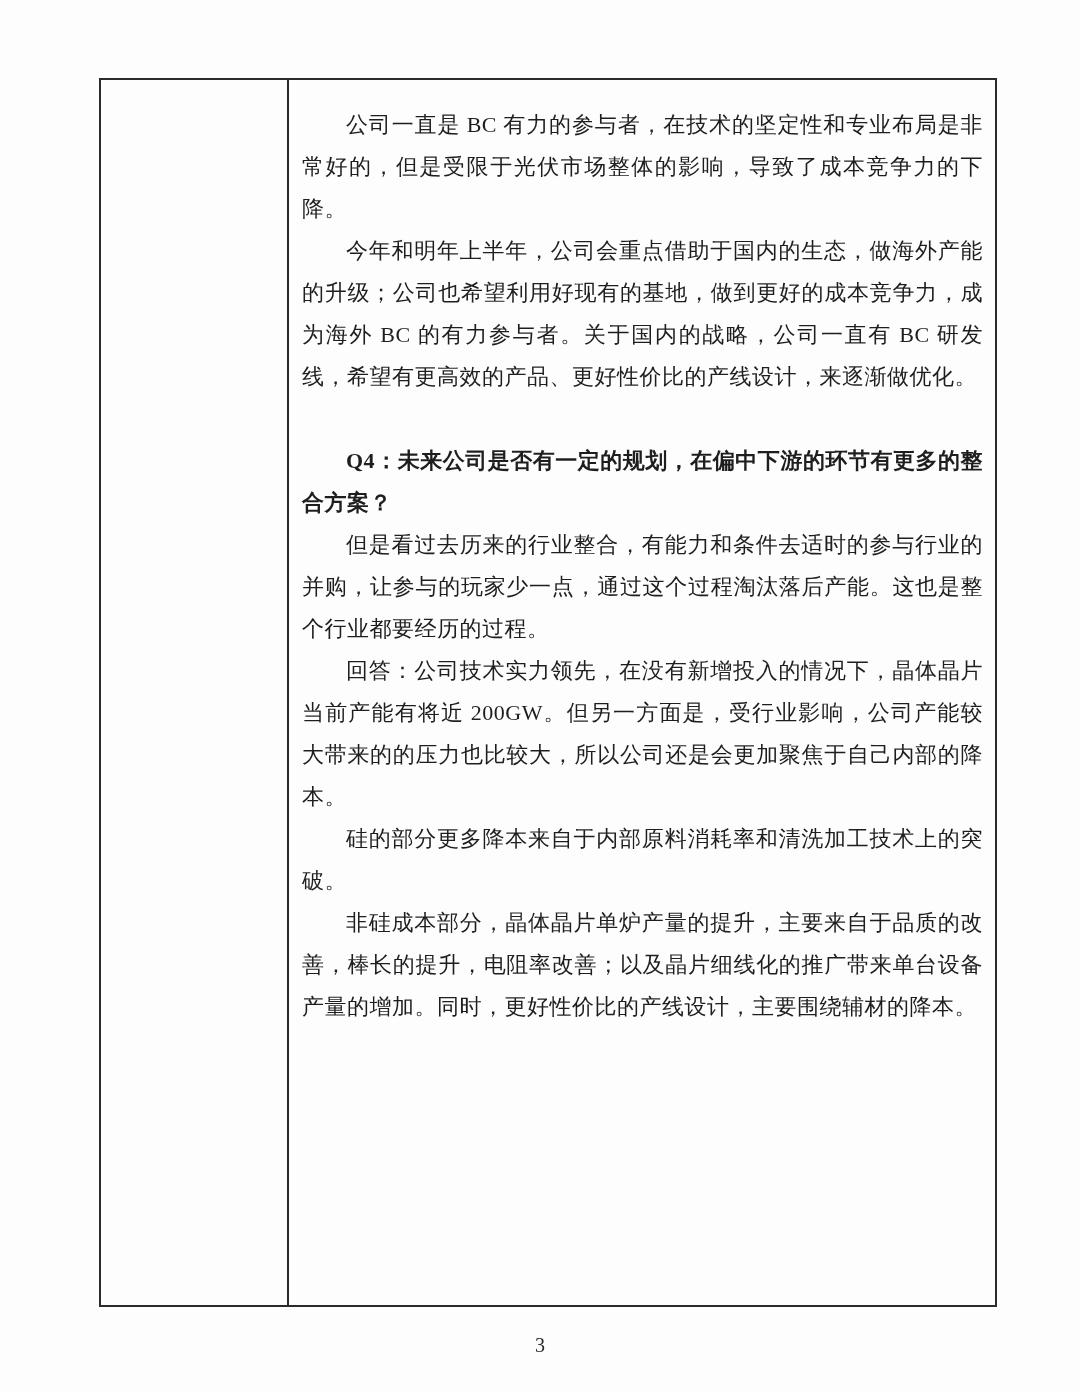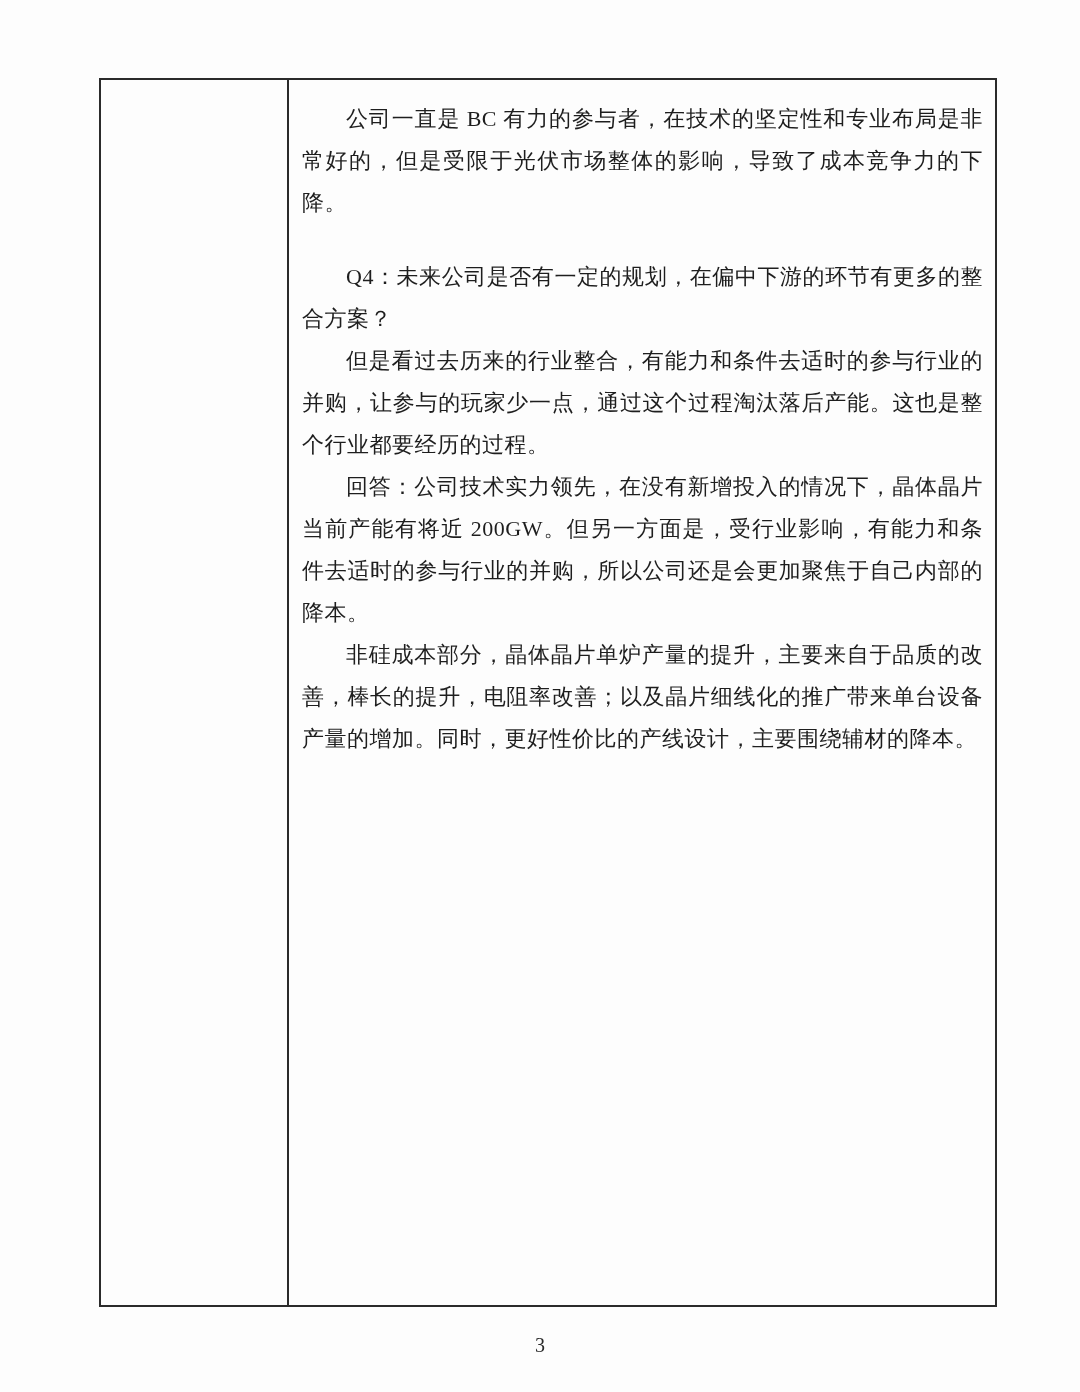--- a/index.html
+++ b/index.html
@@ -29,55 +29,57 @@
   }
   .cell-left {
     flex: none;
     width: 188px;
     box-sizing: border-box;
     border-right: 2px solid #2b2b2b;
   }
   .cell-right {
     flex: 1;
     box-sizing: border-box;
-    padding: 18px 12px 0 13px;
+    padding: 24px 12px 0 13px;
     overflow: hidden;
   }
   .block {
     font-size: 22px;
     line-height: 42px;
     text-align: justify;
     text-indent: 44px;
     letter-spacing: 0.5px;
     margin: 0;
   }
   .block.question {
-    font-weight: normal;
-    margin-top: 32px;
+    font-weight: bold;
+    margin-top: 42px;
   }
   .page-number {
     position: absolute;
     top: 1334px;
     left: 0;
     width: 100%;
     text-align: center;
     font-size: 20px;
     color: #2a2a2a;
   }
 </style>
 </head>
 <body>
 
 <div class="page">
   <div class="qa-table">
     <div class="cell-left"></div>
     <div class="cell-right">
       <div id="blocks">
           <div class="block para">公司一直是 BC 有力的参与者，在技术的坚定性和专业布局是非常好的，但是受限于光伏市场整体的影响，导致了成本竞争力的下降。</div>
+          <div class="block para">今年和明年上半年，公司会重点借助于国内的生态，做海外产能的升级；公司也希望利用好现有的基地，做到更好的成本竞争力，成为海外 BC 的有力参与者。关于国内的战略，公司一直有 BC 研发线，希望有更高效的产品、更好性价比的产线设计，来逐渐做优化。</div>
           <div class="block question">Q4：未来公司是否有一定的规划，在偏中下游的环节有更多的整合方案？</div>
           <div class="block para">但是看过去历来的行业整合，有能力和条件去适时的参与行业的并购，让参与的玩家少一点，通过这个过程淘汰落后产能。这也是整个行业都要经历的过程。</div>
-          <div class="block para">回答：公司技术实力领先，在没有新增投入的情况下，晶体晶片当前产能有将近 200GW。但另一方面是，受行业影响，有能力和条件去适时的参与行业的并购，所以公司还是会更加聚焦于自己内部的降本。</div>
+          <div class="block para">回答：公司技术实力领先，在没有新增投入的情况下，晶体晶片当前产能有将近 200GW。但另一方面是，受行业影响，公司产能较大带来的的压力也比较大，所以公司还是会更加聚焦于自己内部的降本。</div>
+          <div class="block para">硅的部分更多降本来自于内部原料消耗率和清洗加工技术上的突破。</div>
           <div class="block para">非硅成本部分，晶体晶片单炉产量的提升，主要来自于品质的改善，棒长的提升，电阻率改善；以及晶片细线化的推广带来单台设备产量的增加。同时，更好性价比的产线设计，主要围绕辅材的降本。</div>
         </div>
     </div>
   </div>
   <div class="page-number">3</div>
 </div>
 
 </body></html>

